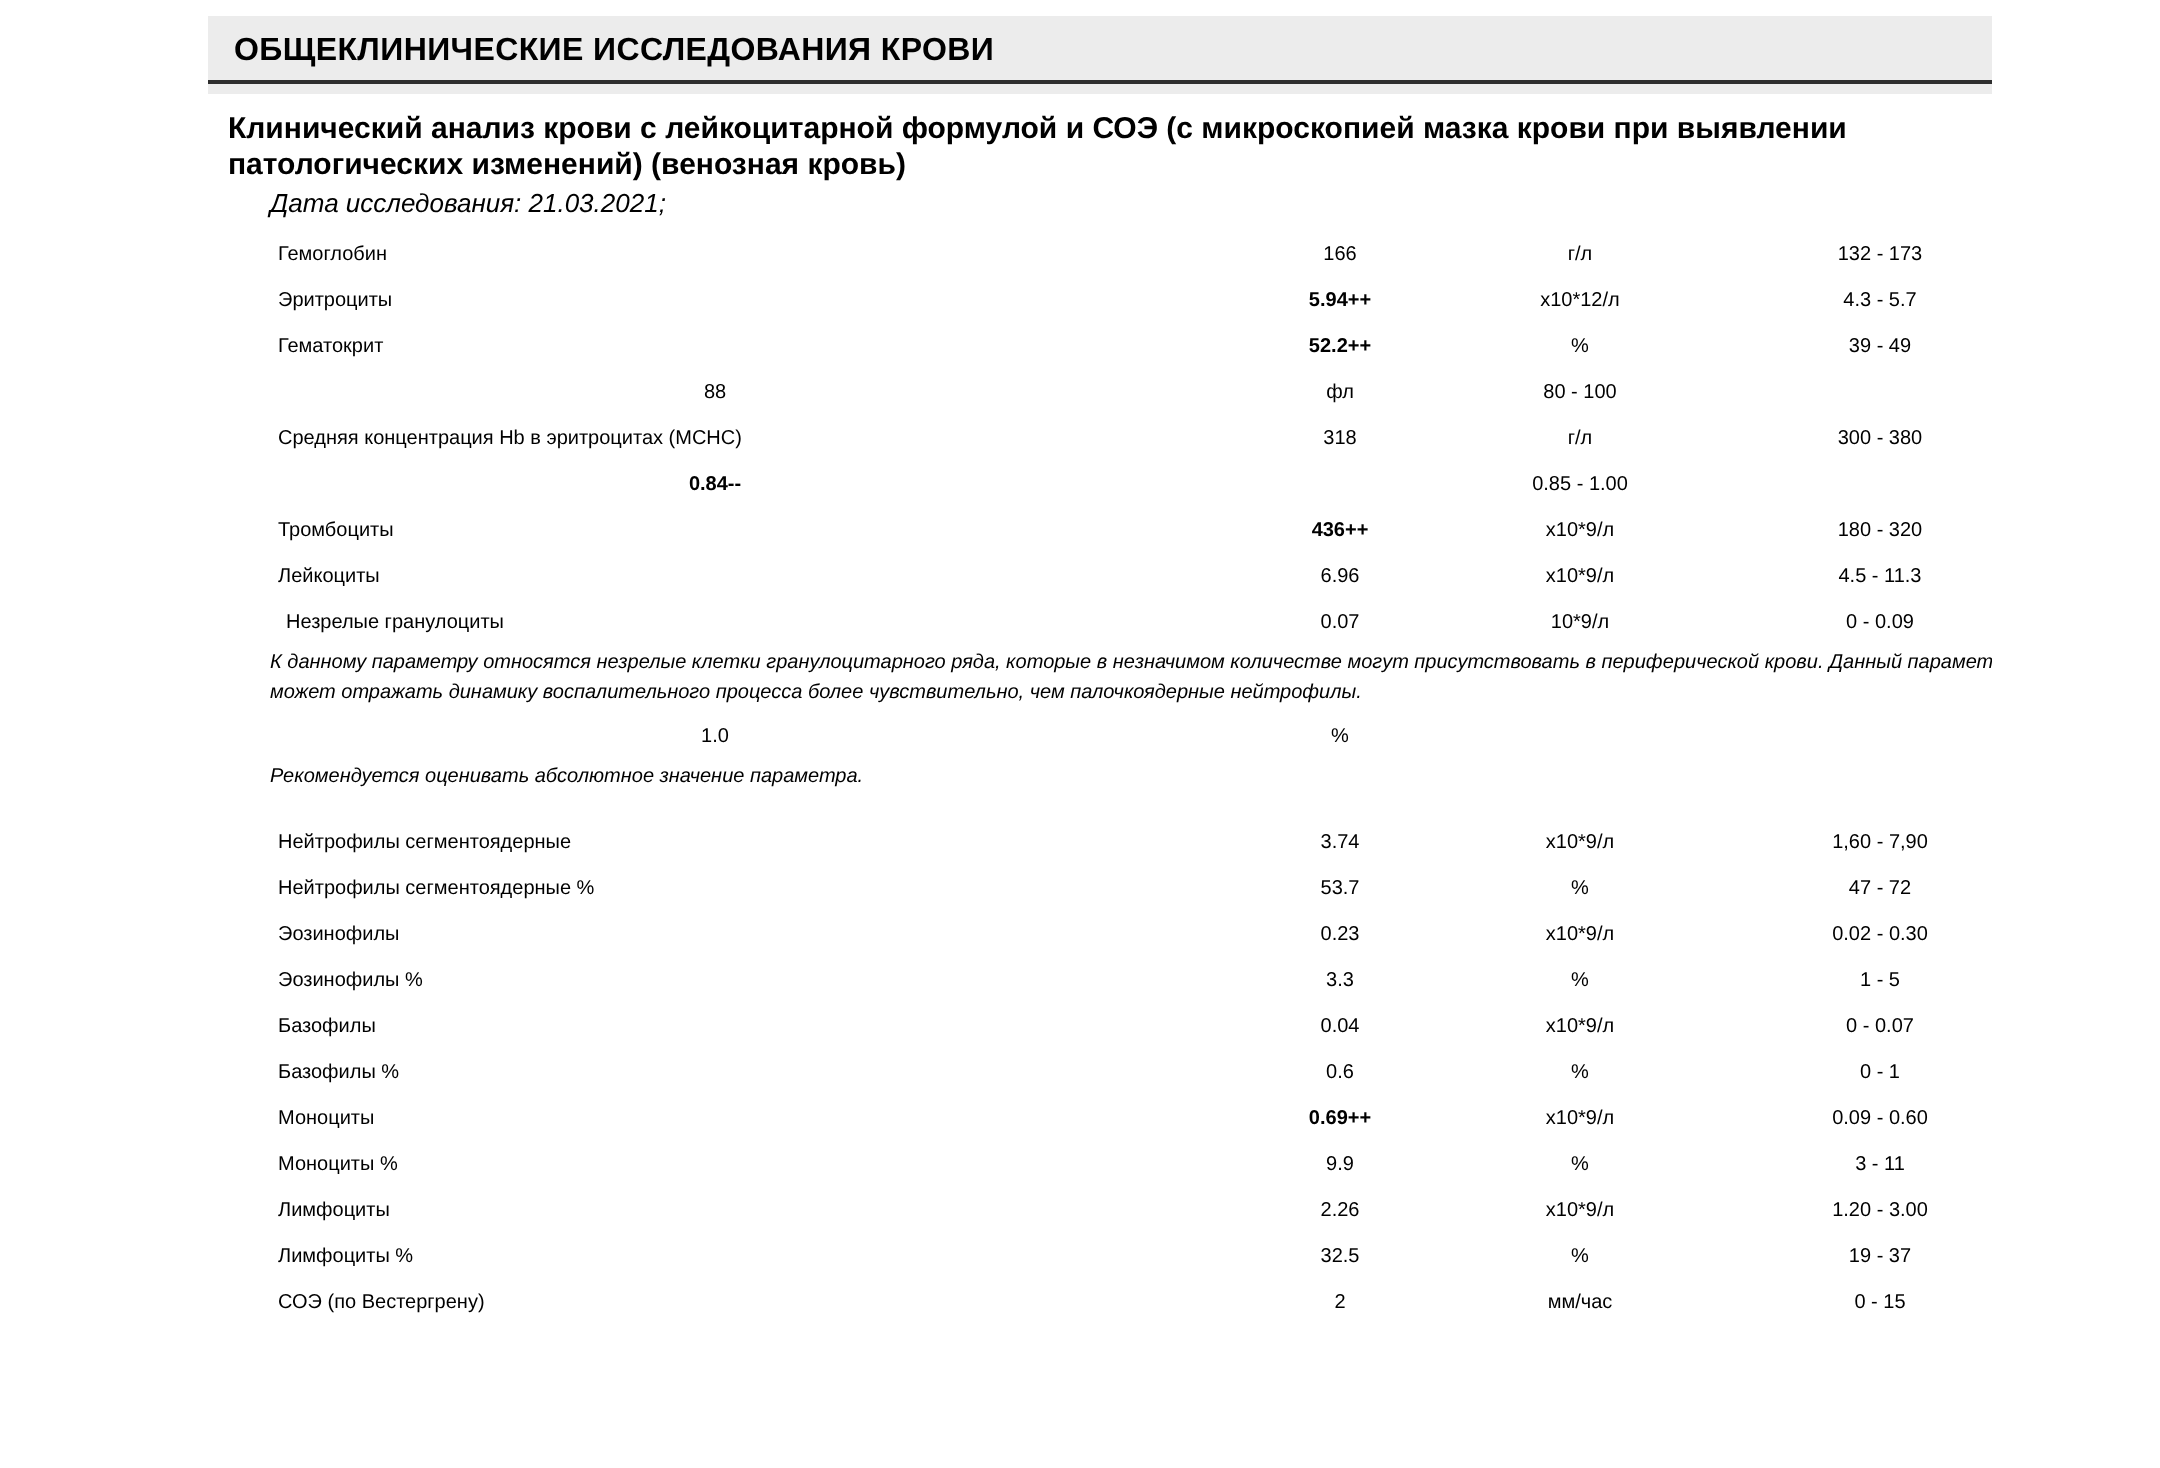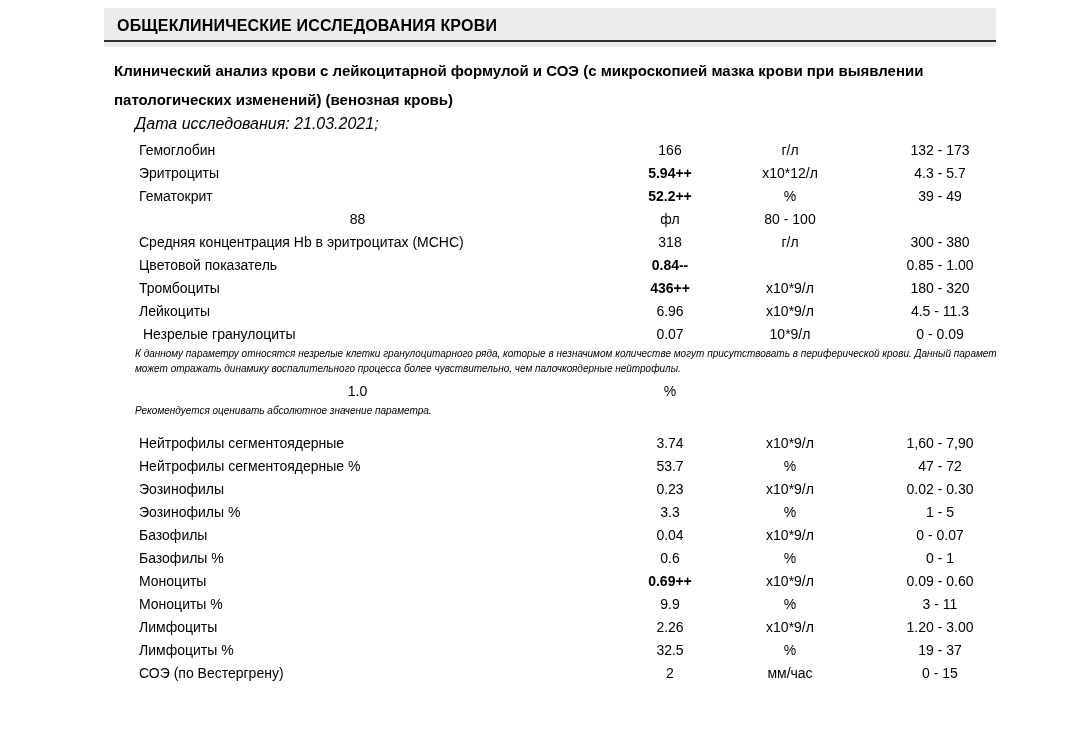--- a/index.html
+++ b/index.html
@@ -34,39 +34,39 @@
     letter-spacing: 0.2px;
   }
   .header-rule {
     height: 2px;
     background: #2e2e2e;
     width: 100%;
   }
   .test-title {
     font-size: 15px;
     font-weight: bold;
-    line-height: 29px;
+    line-height: 18px;
     margin: 9px 0 0 10px;
     max-width: 905px;
   }
   .study-date {
-    font-size: 16px;
+    font-size: 13px;
     font-style: italic;
     line-height: 14px;
     margin: 3px 0 0 31px;
   }
   .results {
     margin-top: 7px;
   }
   .row {
     display: grid;
     grid-template-columns: 1fr 118px 122px 178px;
     align-items: center;
     height: 23px;
-    font-size: 14px;
+    font-size: 10px;
     padding-right: 2px;
   }
   .row .label {
     padding-left: 35px;
     white-space: nowrap;
     overflow: hidden;
   }
   .row.indent .label {
     padding-left: 39px;
   }
@@ -127,21 +127,20 @@
           <span class="unit">фл</span>
           <span class="range">80 - 100</span>
         </div>
         <div class="row">
           <span class="label">Средняя концентрация Hb в эритроцитах (MCHC)</span>
           <span class="value">318</span>
           <span class="unit">г/л</span>
           <span class="range">300 - 380</span>
         </div>
         <div class="row">
-          <span class="label">Цветовой показатель</span>
           <span class="value abnormal">0.84--</span>
           <span class="unit"></span>
           <span class="range">0.85 - 1.00</span>
         </div>
         <div class="row">
           <span class="label">Тромбоциты</span>
           <span class="value abnormal">436++</span>
           <span class="unit">х10*9/л</span>
           <span class="range">180 - 320</span>
         </div>

